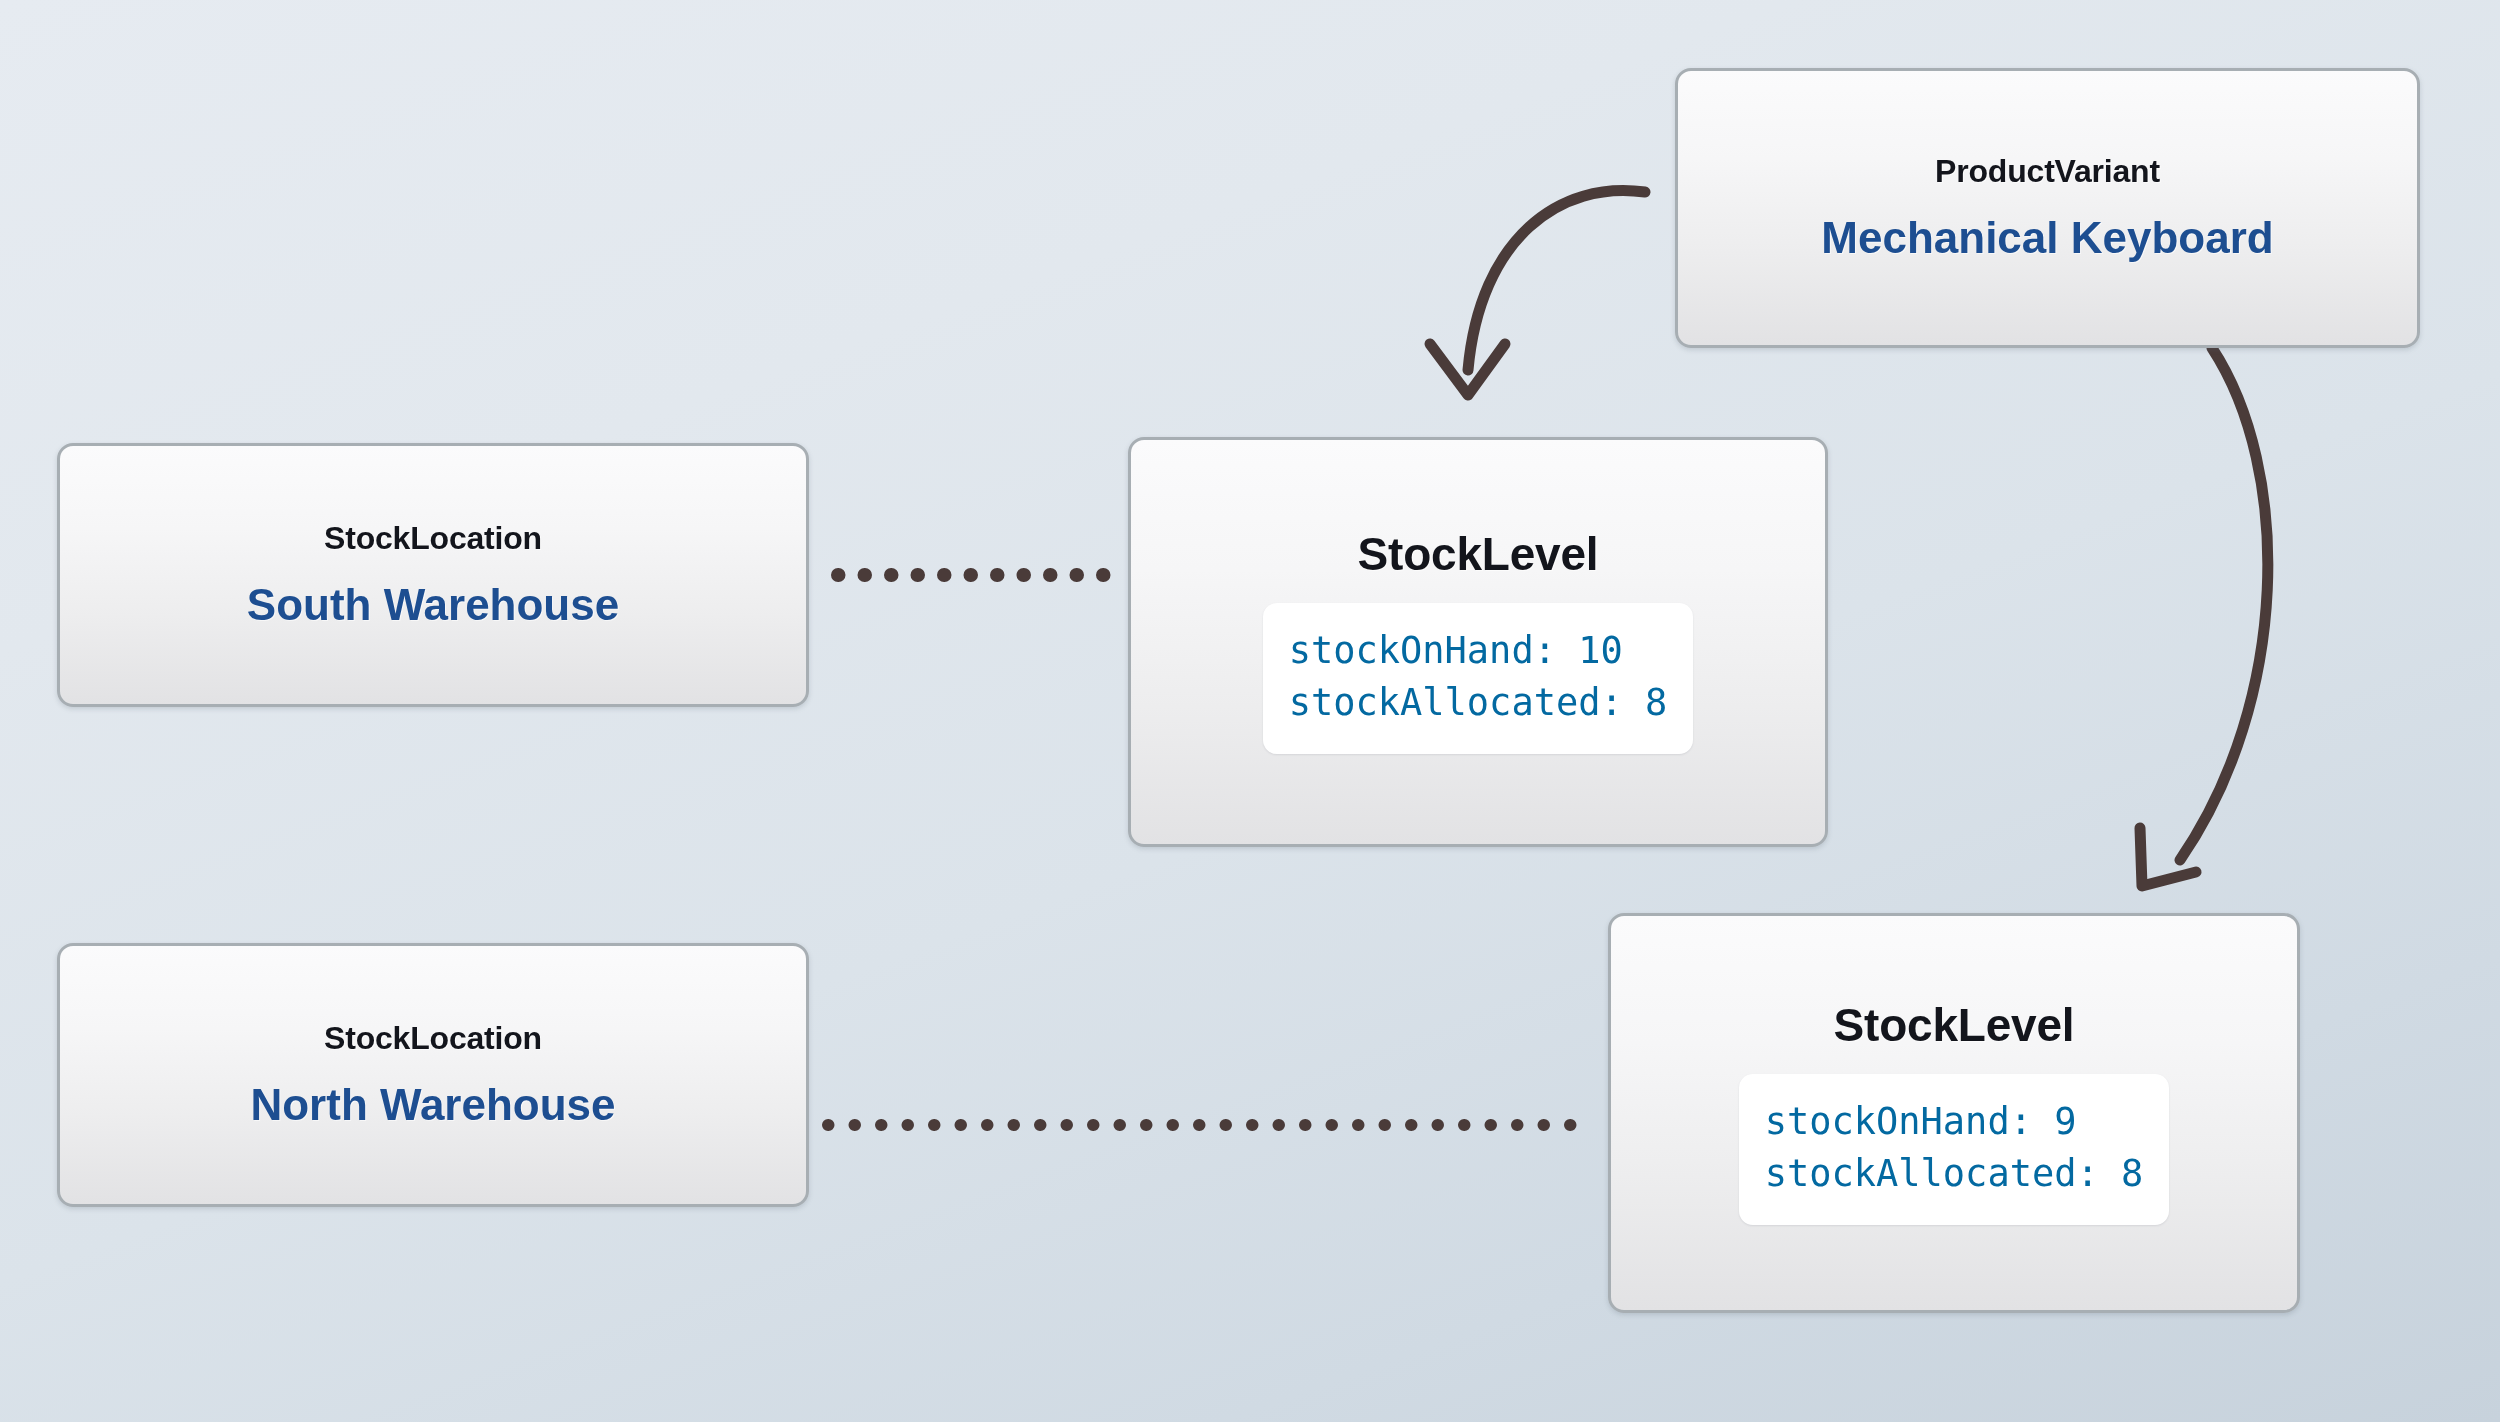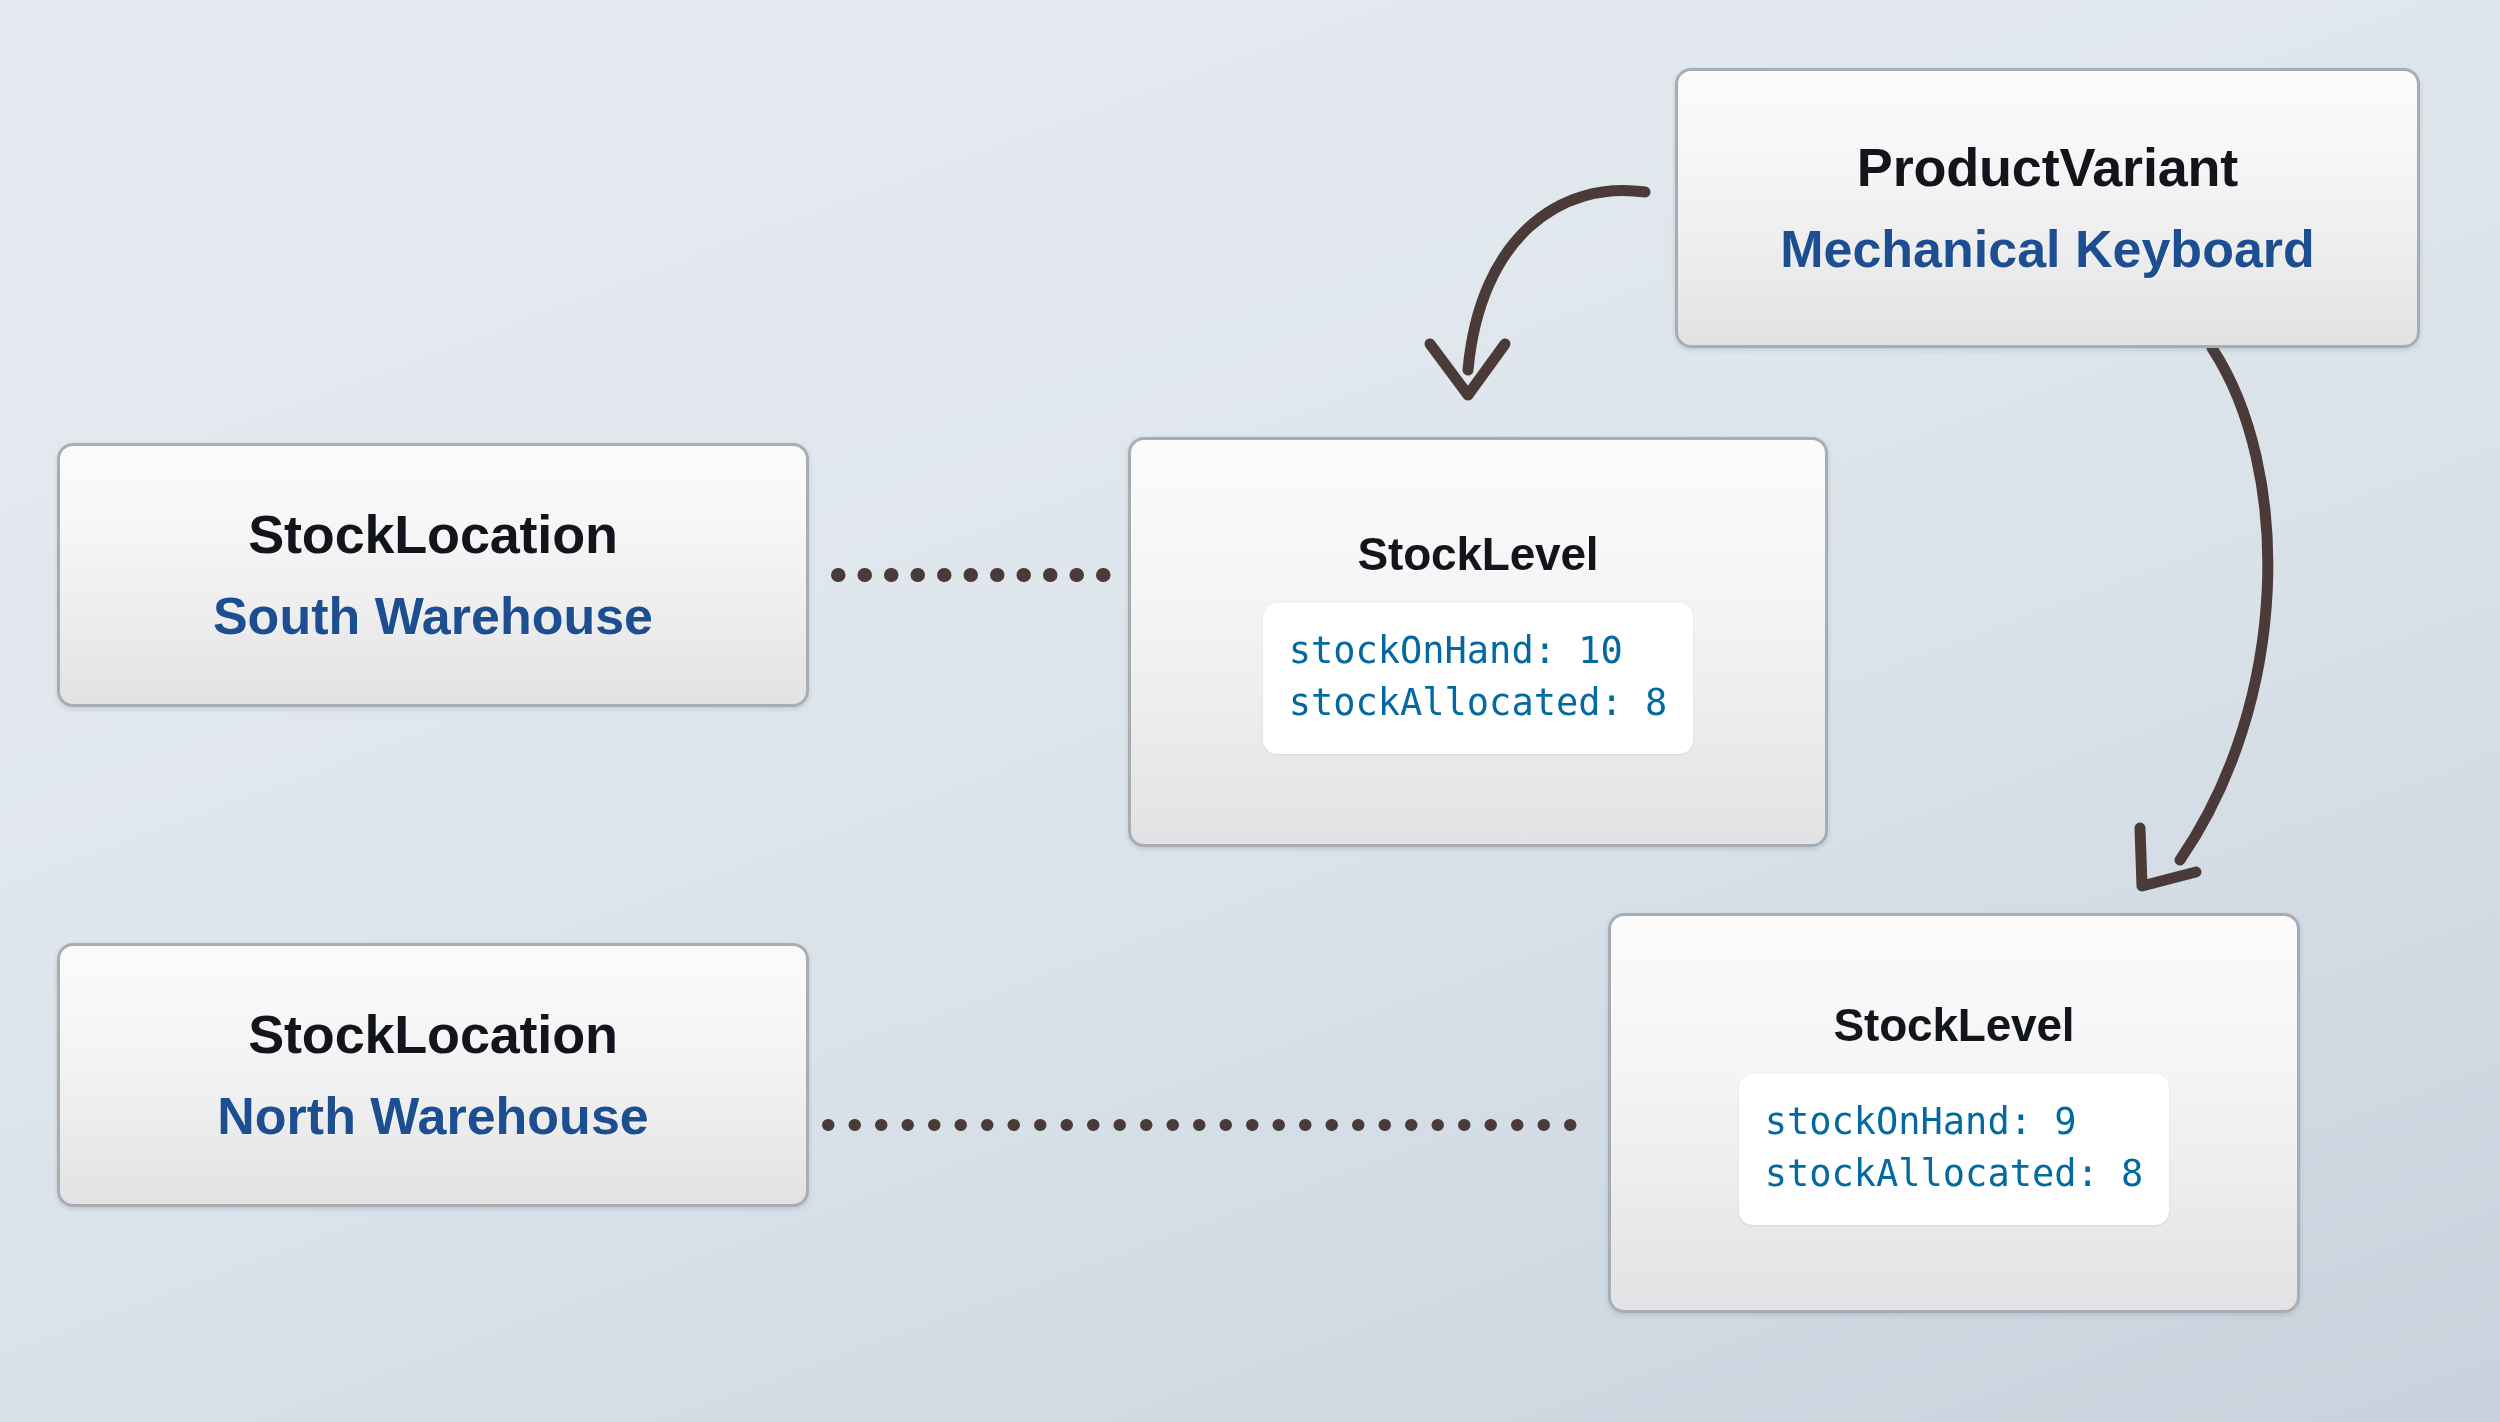--- a/index.html
+++ b/index.html
@@ -38,31 +38,31 @@
     border-radius: 16px;
     background: linear-gradient(180deg, #fbfbfc 0%, #f6f6f7 32%, #ededee 66%, #e2e2e4 100%);
     box-shadow: 0 2px 5px rgba(90,105,120,0.22);
     display: flex;
     flex-direction: column;
     align-items: center;
     justify-content: center;
   }
 
   .node-title {
-    font-size: 54px;
+    font-size: 32px;
     font-weight: bold;
     color: #13151c;
     letter-spacing: -0.2px;
     text-align: center;
     line-height: 1.05;
     text-shadow: 1px 1px 0 rgba(255,255,255,0.65);
   }
 
   .node-subtitle {
-    font-size: 52px;
+    font-size: 44px;
     font-weight: bold;
     color: #1d4e91;
     text-align: center;
     line-height: 1.05;
     margin-top: 26px;
     text-shadow: 1px 1px 0 rgba(255,255,255,0.6);
   }
 
   
   .attr-box {

